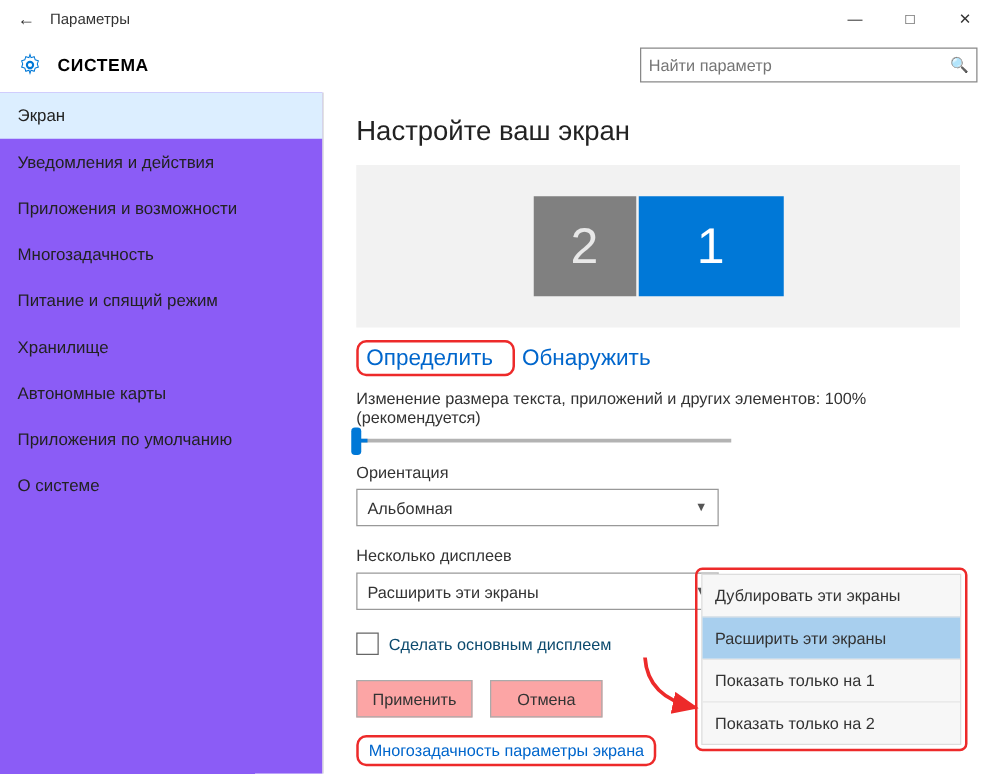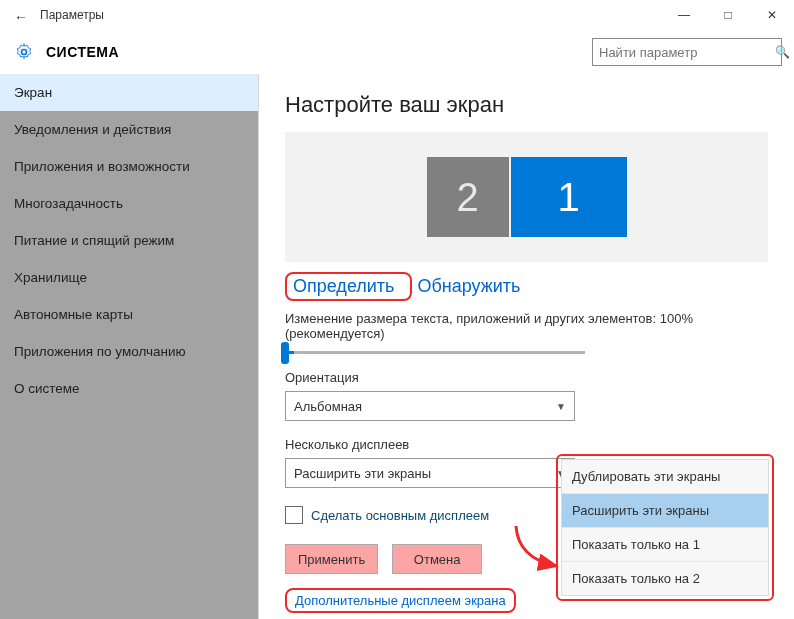--- a/index.html
+++ b/index.html
@@ -8,27 +8,27 @@
   .titlebar { height: 30px; display: flex; align-items: center; padding: 0 0 0 8px; font-size: 12px; color: #333; }
   .titlebar .back { width: 26px; text-align: center; font-size: 14px; cursor: pointer; }
   .titlebar .title { flex: 1; padding-left: 6px; }
   .win-controls { display: flex; height: 100%; }
   .win-controls div { width: 44px; display:flex; align-items:center; justify-content:center; font-size: 12px; cursor:pointer; }
 
   .header { height: 44px; display: flex; align-items: center; padding: 0 12px; justify-content: center; }
   .header .gear { width: 24px; height: 24px; color: #0078d7; display:flex; align-items:center; justify-content:center; }
   .header .htitle { font-size: 14px; font-weight: 600; letter-spacing: 0.5px; margin-left: 10px; text-transform: uppercase; }
   .header .spacer { flex: 1; }
-  .search { width: 190px; height: 28px; border: 1px solid #888; display: flex; align-items: center; padding: 0 6px; font-size: 13px; color: #555; }
+  .search { width: 270px; height: 28px; border: 1px solid #888; display: flex; align-items: center; padding: 0 6px; font-size: 13px; color: #555; }
   .search input { border:none; outline:none; flex:1; font-size:13px; background:transparent; }
   .search .sicon { font-size: 12px; color: #666; }
 
   .layout { display: flex; height: calc(619px - 74px); }
 
-  .sidebar { width: 258px; background: #a3a3a3; }
+  .sidebar { width: 258px; background: #8b5cf6; }
   .sidebar .item { padding: 11px 14px; font-size: 13.5px; color: #222; cursor: pointer; }
   .sidebar .item.active { background: #dceeff; }
 
   .vdiv { width: 1px; background: #d9d9d9; }
 
   .main { flex: 1; padding: 18px 26px 10px 26px; position: relative; font-size: 13px; color: #333; overflow: hidden; }
 
   .ptitle { font-size: 22px; font-weight: 300; margin-bottom: 14px; color: #222; }
 
   .display-box { background: #f2f2f2; height: 130px; display:flex; align-items:center; justify-content:center; gap: 2px; margin-bottom: 10px; }
@@ -150,21 +150,21 @@
       <div class="cbox"></div>
       <span>Сделать основным дисплеем</span>
     </div>
 
     <div class="btnrow">
       <div class="btn">Применить</div>
       <div class="btn">Отмена</div>
     </div>
 
     <span class="advlink-wrap">
-      <a class="advlink">Дополнительные дисплеем экрана</a>
+      <a class="advlink">Многозадачность параметры экрана</a>
     </span>
 
     
     <div class="popup-wrap">
       <div class="popup" id="popup">
           <div class="opt">Дублировать эти экраны</div>
           <div class="opt sel">Расширить эти экраны</div>
           <div class="opt">Показать только на 1</div>
           <div class="opt">Показать только на 2</div>
         </div>

